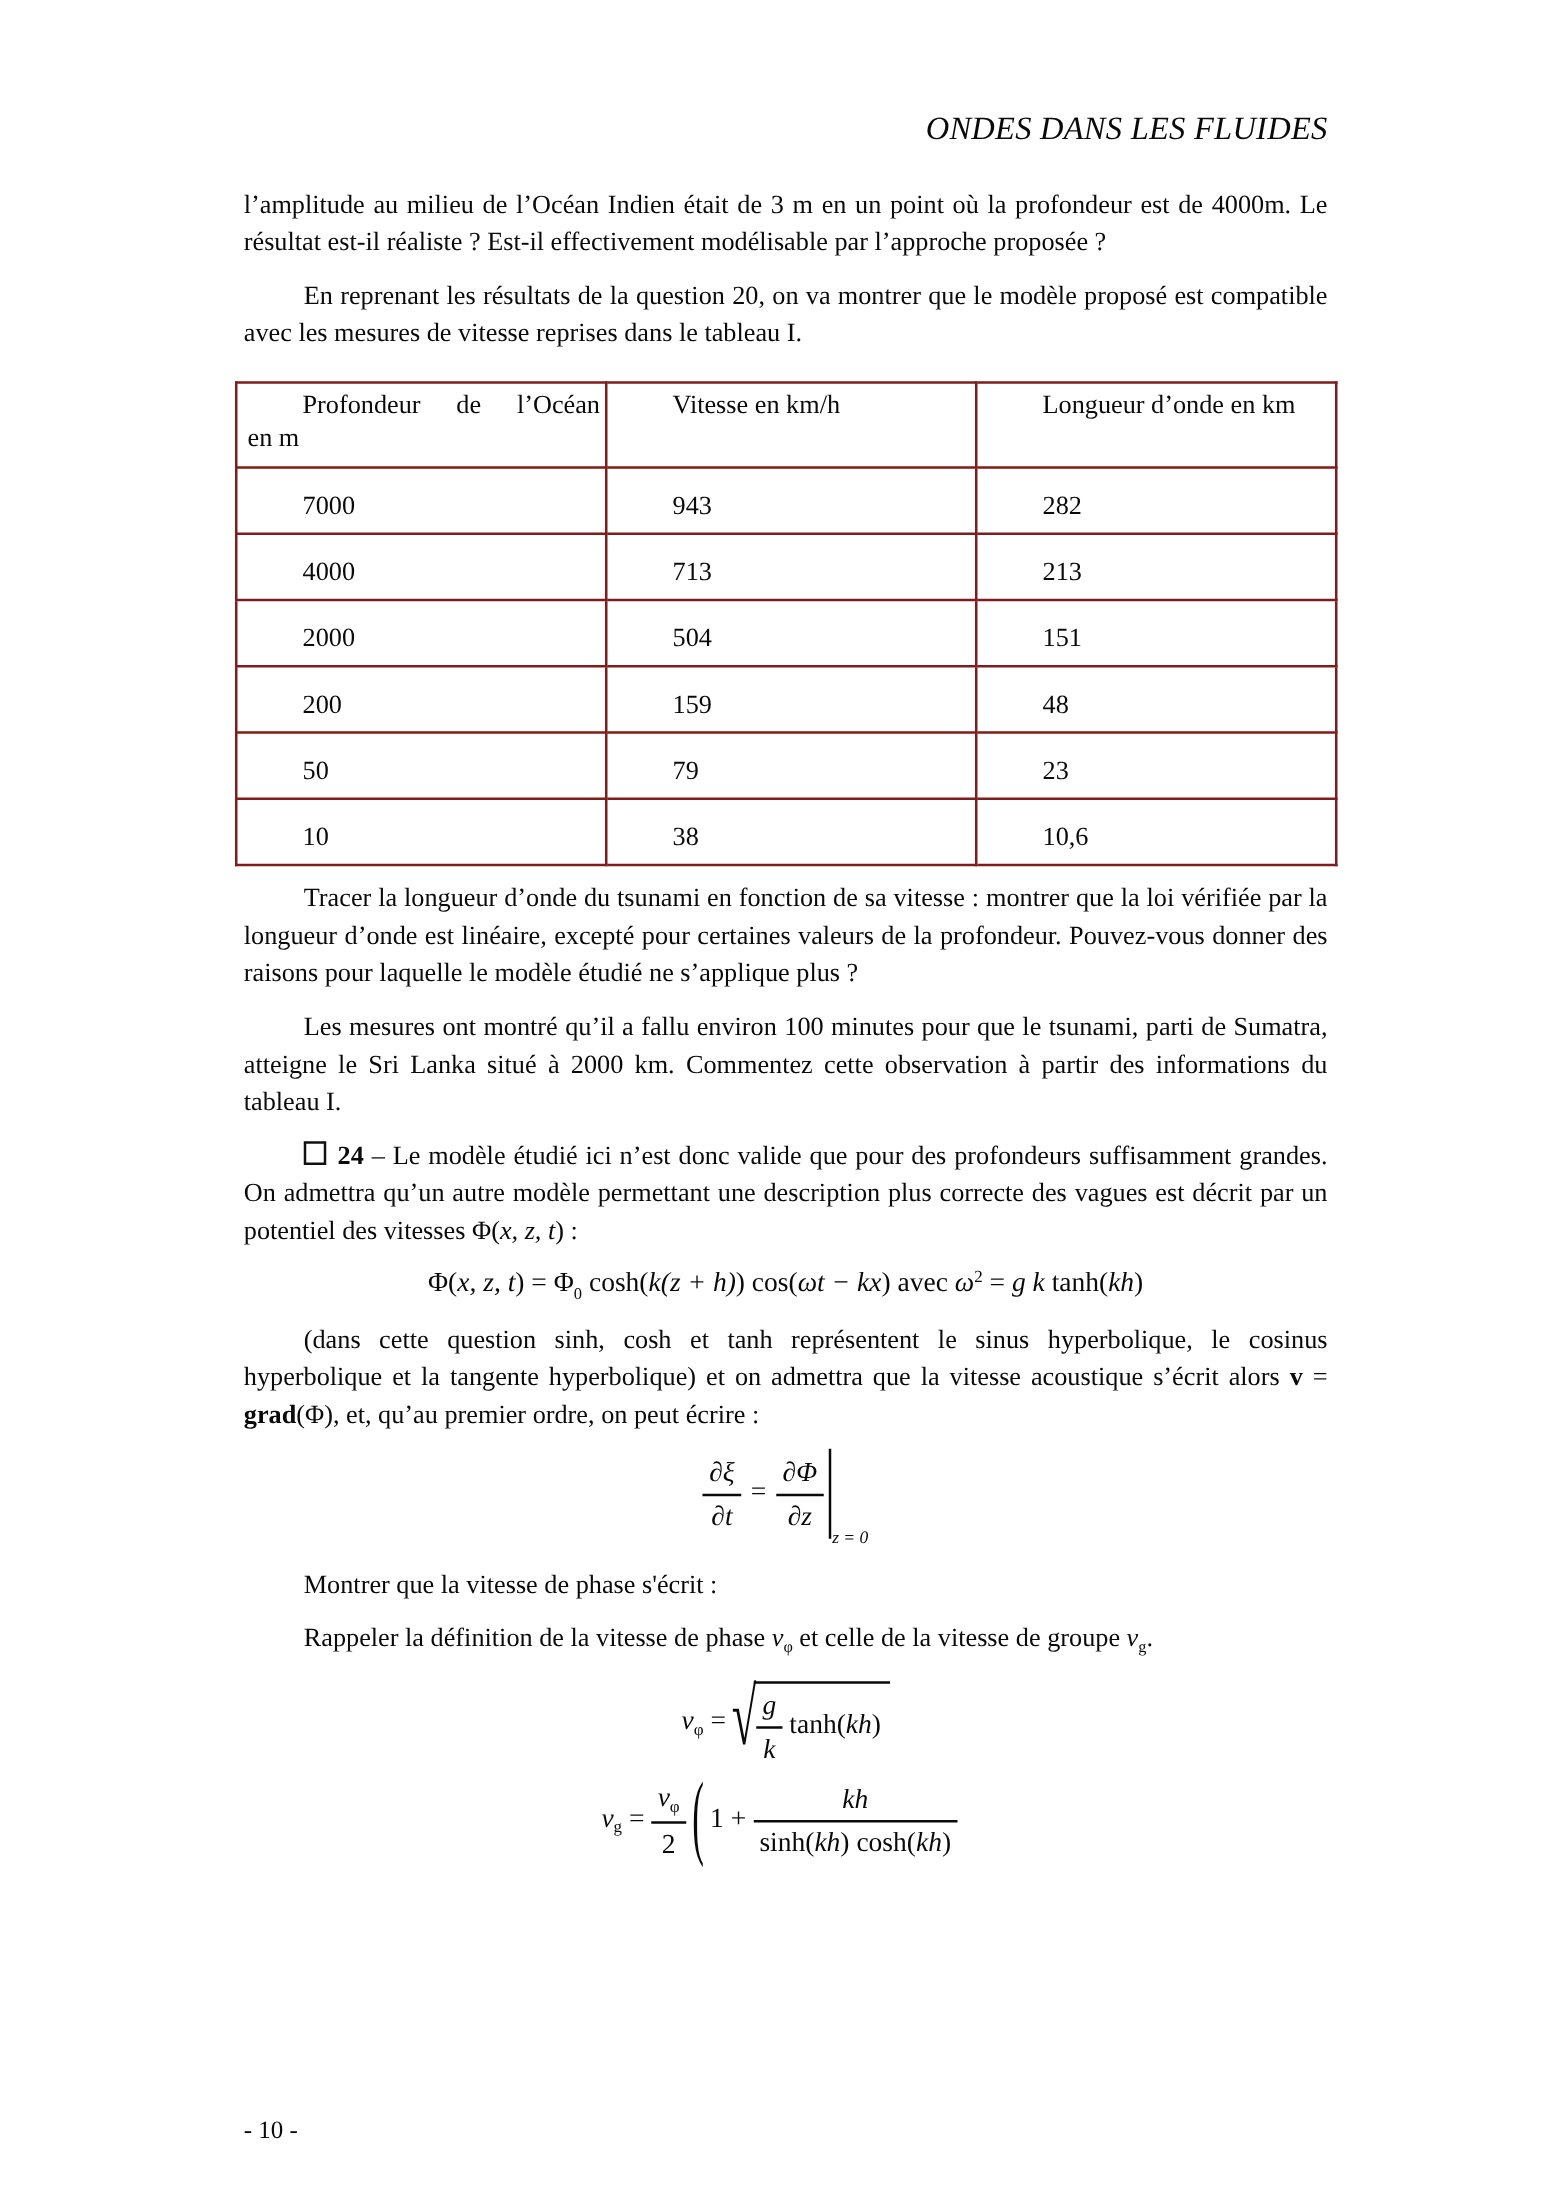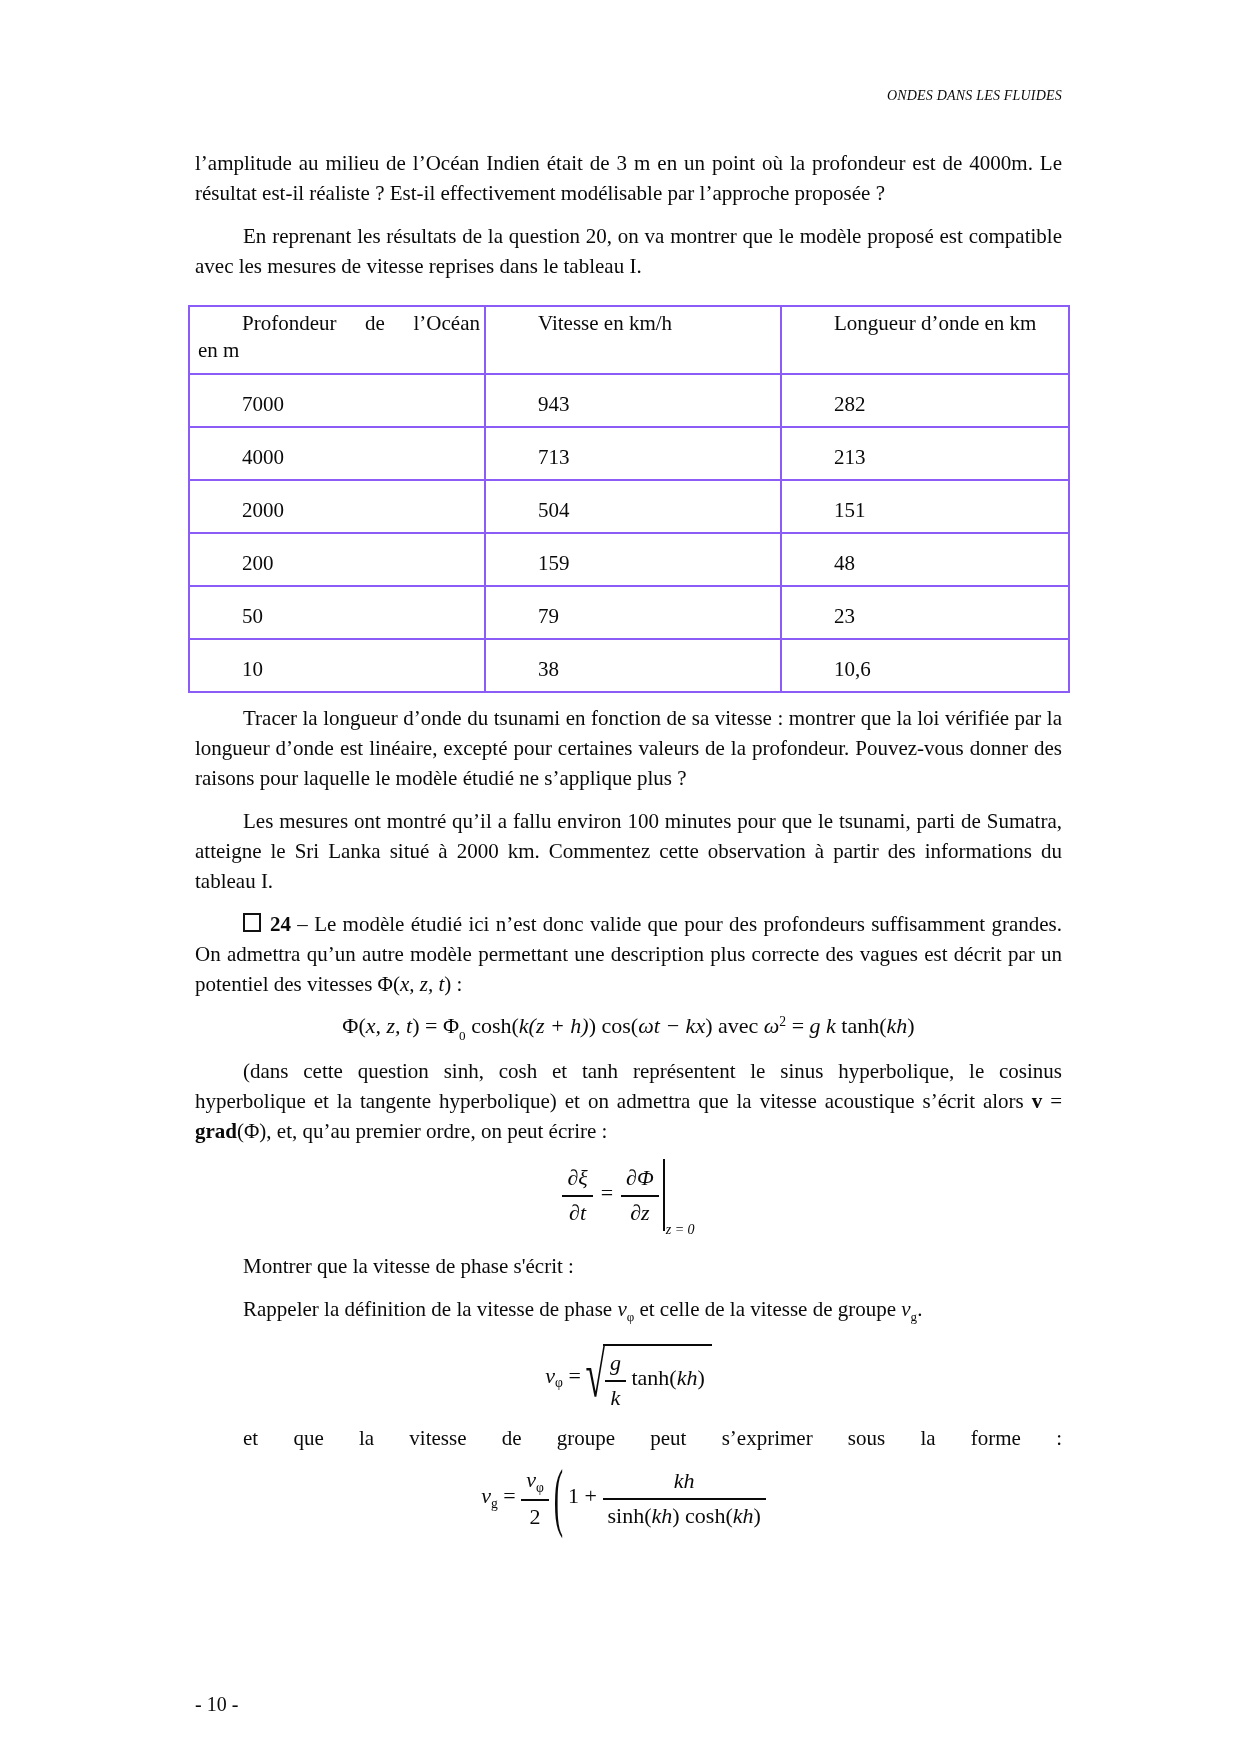--- a/index.html
+++ b/index.html
@@ -2,34 +2,34 @@
 <html lang="fr"><head>
 <meta charset="utf-8">
 <style>
   html,body { margin:0; padding:0; background:#ffffff; }
   .page {
     position:relative; width:1240px; height:1754px; background:#ffffff;
     font-family:"Liberation Serif", serif; color:#0a0a0a; overflow:hidden;
   }
   .running-head {
     position:absolute; top:88px; right:178px;
-    font-style:italic; font-size:14px; letter-spacing:.2px;
+    font-style:italic; font-size:26px; letter-spacing:.2px;
   }
   .content { position:absolute; left:195px; top:148px; width:867px; }
   p { margin:0 0 13px 0; font-size:21px; line-height:30px; }
   .just { text-align:justify; }
   .ind { text-indent:48px; }
   .stretch { text-align-last:justify; }
 
   
   table.dtable {
     border-collapse:collapse; width:880px; margin:24px 0 10px -7px;
     table-layout:fixed; font-size:21px;
   }
-  .dtable th, .dtable td { border:2px solid #8b5cf6; vertical-align:top; }
+  .dtable th, .dtable td { border:2px solid #7f1d1d; vertical-align:top; }
   .dtable col.c1 { width:296px; } .dtable col.c2 { width:296px; } .dtable col.c3 { width:288px; }
   .dtable th {
     font-weight:normal; text-align:left; line-height:27px; padding:3px 4px 9px 52px; height:54px;
   }
   .dtable th.first { padding-left:8px; }
   .h1l1 { display:block; margin-left:44px; text-align:justify; text-align-last:justify; }
   .h1l2 { display:block; }
   .dtable td { line-height:27px; padding:16px 4px 8px 52px; }
 
   .caption { font-weight:bold; font-size:21.5px; line-height:31px; margin:0 0 12px 0; text-align:justify; }
@@ -145,21 +145,20 @@
       <span>Rappeler la définition de la vitesse de phase </span><i>v</i><sub class="sb">φ</sub><span> et celle de la vitesse de groupe </span><i>v</i><sub class="sb">g</sub><span>.</span>
     </p>
 
     <div class="eq">
       <i>v</i><sub class="sb">φ</sub><span> = </span><span class="sqrt">
           <span class="rad">√</span>
           <span class="radicand"><span class="frac"><span class="num it">g</span><span class="den it">k</span></span> <span>tanh(</span><i>kh</i><span>)</span></span>
         </span>
     </div>
 
-    <p class="just ind stretch">et que la vitesse de groupe peut s’exprimer sous la forme :</p>
 
     <div class="eq">
       <i>v</i><sub class="sb">g</sub><span> = </span><span class="frac"><span class="num"><i>v</i><sub class="sb">φ</sub></span><span class="den">2</span></span><span class="bigp">(</span><span>1 + </span><span class="frac"><span class="num it">kh</span><span class="den"><span>sinh(</span><i>kh</i><span>) cosh(</span><i>kh</i><span>)</span></span></span><span class="bigp"></span>
     </div>
 
   </div>
 
   <div class="footer">- 10 -</div>
 
 </div>

